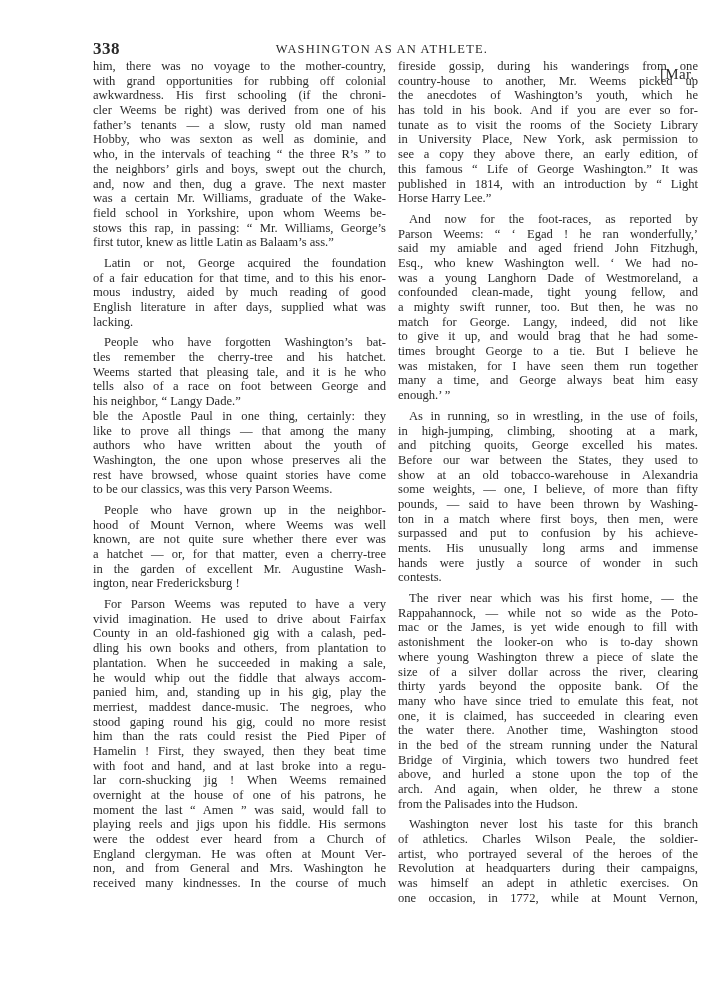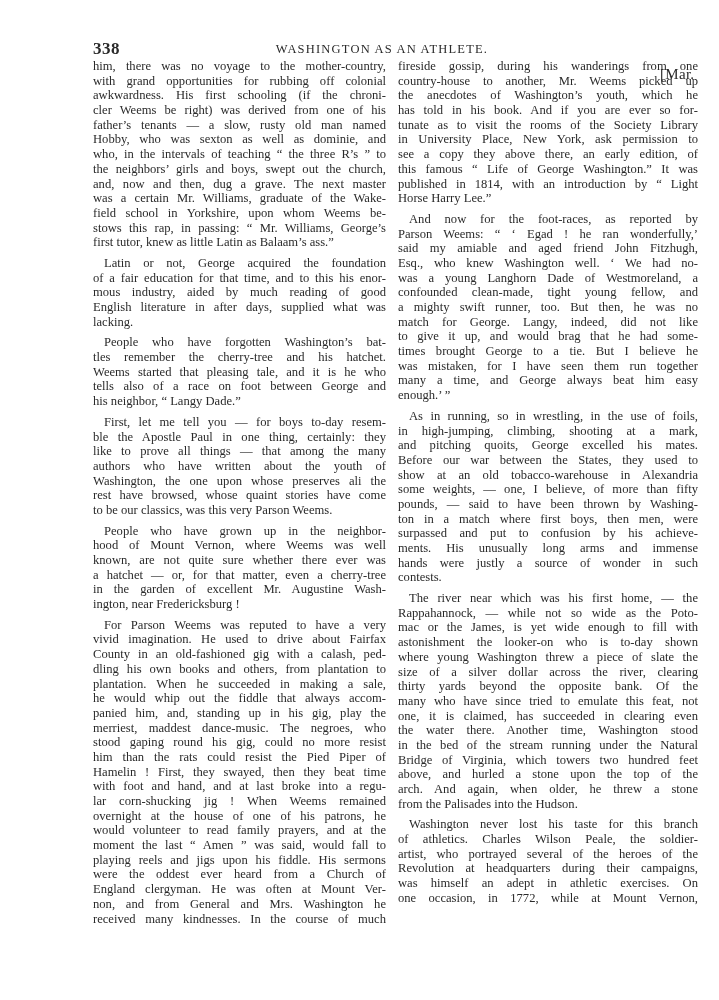--- a/index.html
+++ b/index.html
@@ -43,21 +43,20 @@
     <span class="line indent">Latin or not, George acquired the foundation</span>
     <span class="line">of a fair education for that time, and to this his enor-</span>
     <span class="line">mous industry, aided by much reading of good</span>
     <span class="line">English literature in after days, supplied what was</span>
     <span class="line last">lacking.</span>
     <span class="line indent">People who have forgotten Washington’s bat-</span>
     <span class="line">tles remember the cherry-tree and his hatchet.</span>
     <span class="line">Weems started that pleasing tale, and it is he who</span>
     <span class="line">tells also of a race on foot between George and</span>
     <span class="line last">his neighbor, “ Langy Dade.”</span>
-    <span class="line indent">First, let me tell you — for boys to-day resem-</span>
     <span class="line">ble the Apostle Paul in one thing, certainly: they</span>
     <span class="line">like to prove all things — that among the many</span>
     <span class="line">authors who have written about the youth of</span>
     <span class="line">Washington, the one upon whose preserves ali the</span>
     <span class="line">rest have browsed, whose quaint stories have come</span>
     <span class="line last">to be our classics, was this very Parson Weems.</span>
     <span class="line indent">People who have grown up in the neighbor-</span>
     <span class="line">hood of Mount Vernon, where Weems was well</span>
     <span class="line">known, are not quite sure whether there ever was</span>
     <span class="line">a hatchet — or, for that matter, even a cherry-tree</span>
@@ -70,21 +69,20 @@
     <span class="line">plantation.  When he succeeded in making a sale,</span>
     <span class="line">he would whip out the fiddle that always accom-</span>
     <span class="line">panied him, and, standing up in his gig, play the</span>
     <span class="line">merriest, maddest dance-music.  The negroes, who</span>
     <span class="line">stood gaping round his gig, could no more resist</span>
     <span class="line">him than the rats could resist the Pied Piper of</span>
     <span class="line">Hamelin !  First, they swayed, then they beat time</span>
     <span class="line">with foot and hand, and at last broke into a regu-</span>
     <span class="line">lar corn-shucking jig !   When Weems remained</span>
     <span class="line">overnight at the house of one of his patrons, he</span>
-    <span class="line">would volunteer to read family prayers, and at the</span>
     <span class="line">moment the last “ Amen ” was said, would fall to</span>
     <span class="line">playing reels and jigs upon his fiddle.  His sermons</span>
     <span class="line">were the oddest ever heard from a Church of</span>
     <span class="line">England clergyman.  He was often at Mount Ver-</span>
     <span class="line">non, and from General and Mrs. Washington he</span>
     <span class="line">received many kindnesses.  In the course of much</span>
   </div>
 <div class="column col-right" id="col-right">
     <span class="line">fireside gossip, during his wanderings from one</span>
     <span class="line">country-house to another, Mr. Weems picked up</span>

